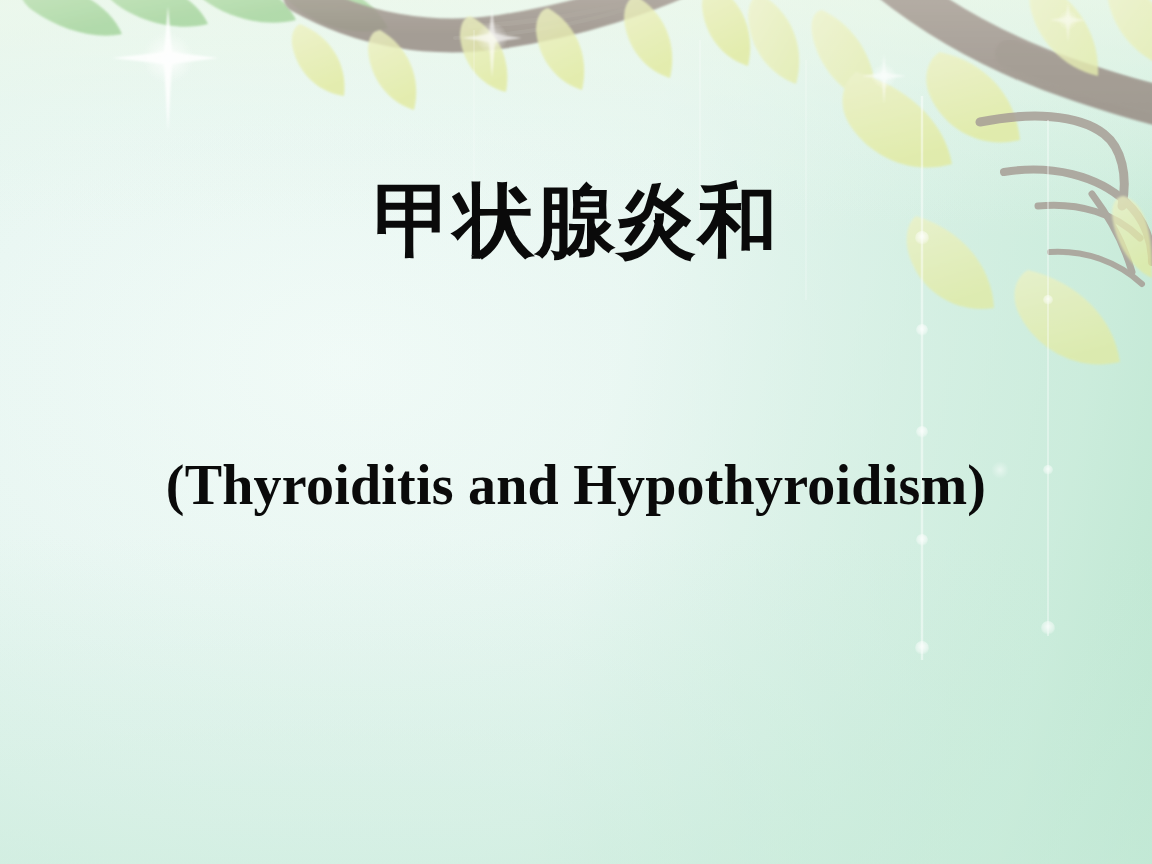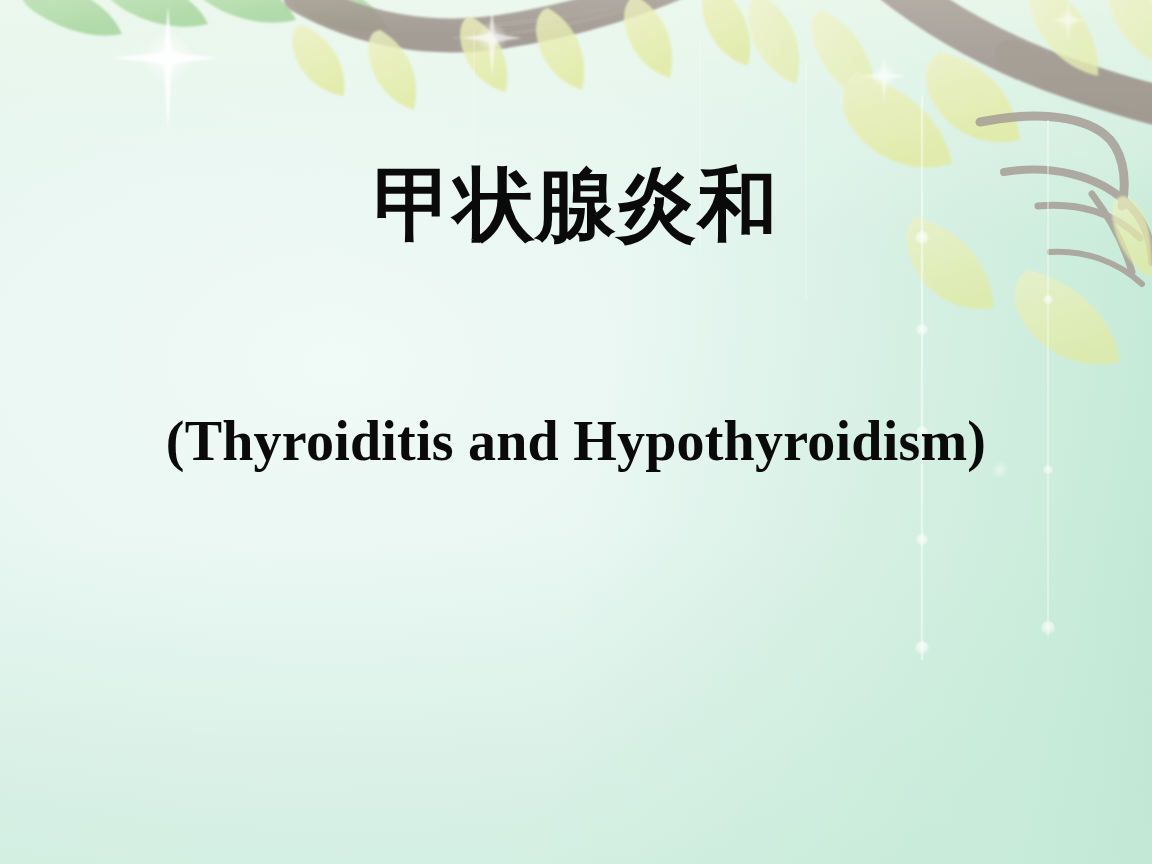--- a/index.html
+++ b/index.html
@@ -63,21 +63,21 @@
     position: absolute;
     inset: 0;
     width: 1152px;
     height: 864px;
   }
 
   
   .title-block {
     position: absolute;
     left: 0;
-    top: 162px;
+    top: 178px;
     width: 1152px;
     text-align: center;
     z-index: 20;
   }
   .cn-line {
     display: block;
     color: #0a0a0a;
     font-family: "DejaVu Sans", "Liberation Sans", sans-serif;
     font-weight: 700;
     letter-spacing: 0.012em;
@@ -89,21 +89,21 @@
   }
   .cn-line-2 {
     font-size: 80px;
     line-height: 1.08;
     margin-top: 24px;
   }
 
   .subtitle {
     position: absolute;
     left: 0;
-    top: 408px;
+    top: 452px;
     width: 1152px;
     text-align: center;
     z-index: 20;
     color: #0a0a0a;
     font-family: "Liberation Serif", "DejaVu Serif", serif;
     font-weight: 700;
     font-size: 56px;
     line-height: 1.18;
     letter-spacing: 0.004em;
     white-space: nowrap;

